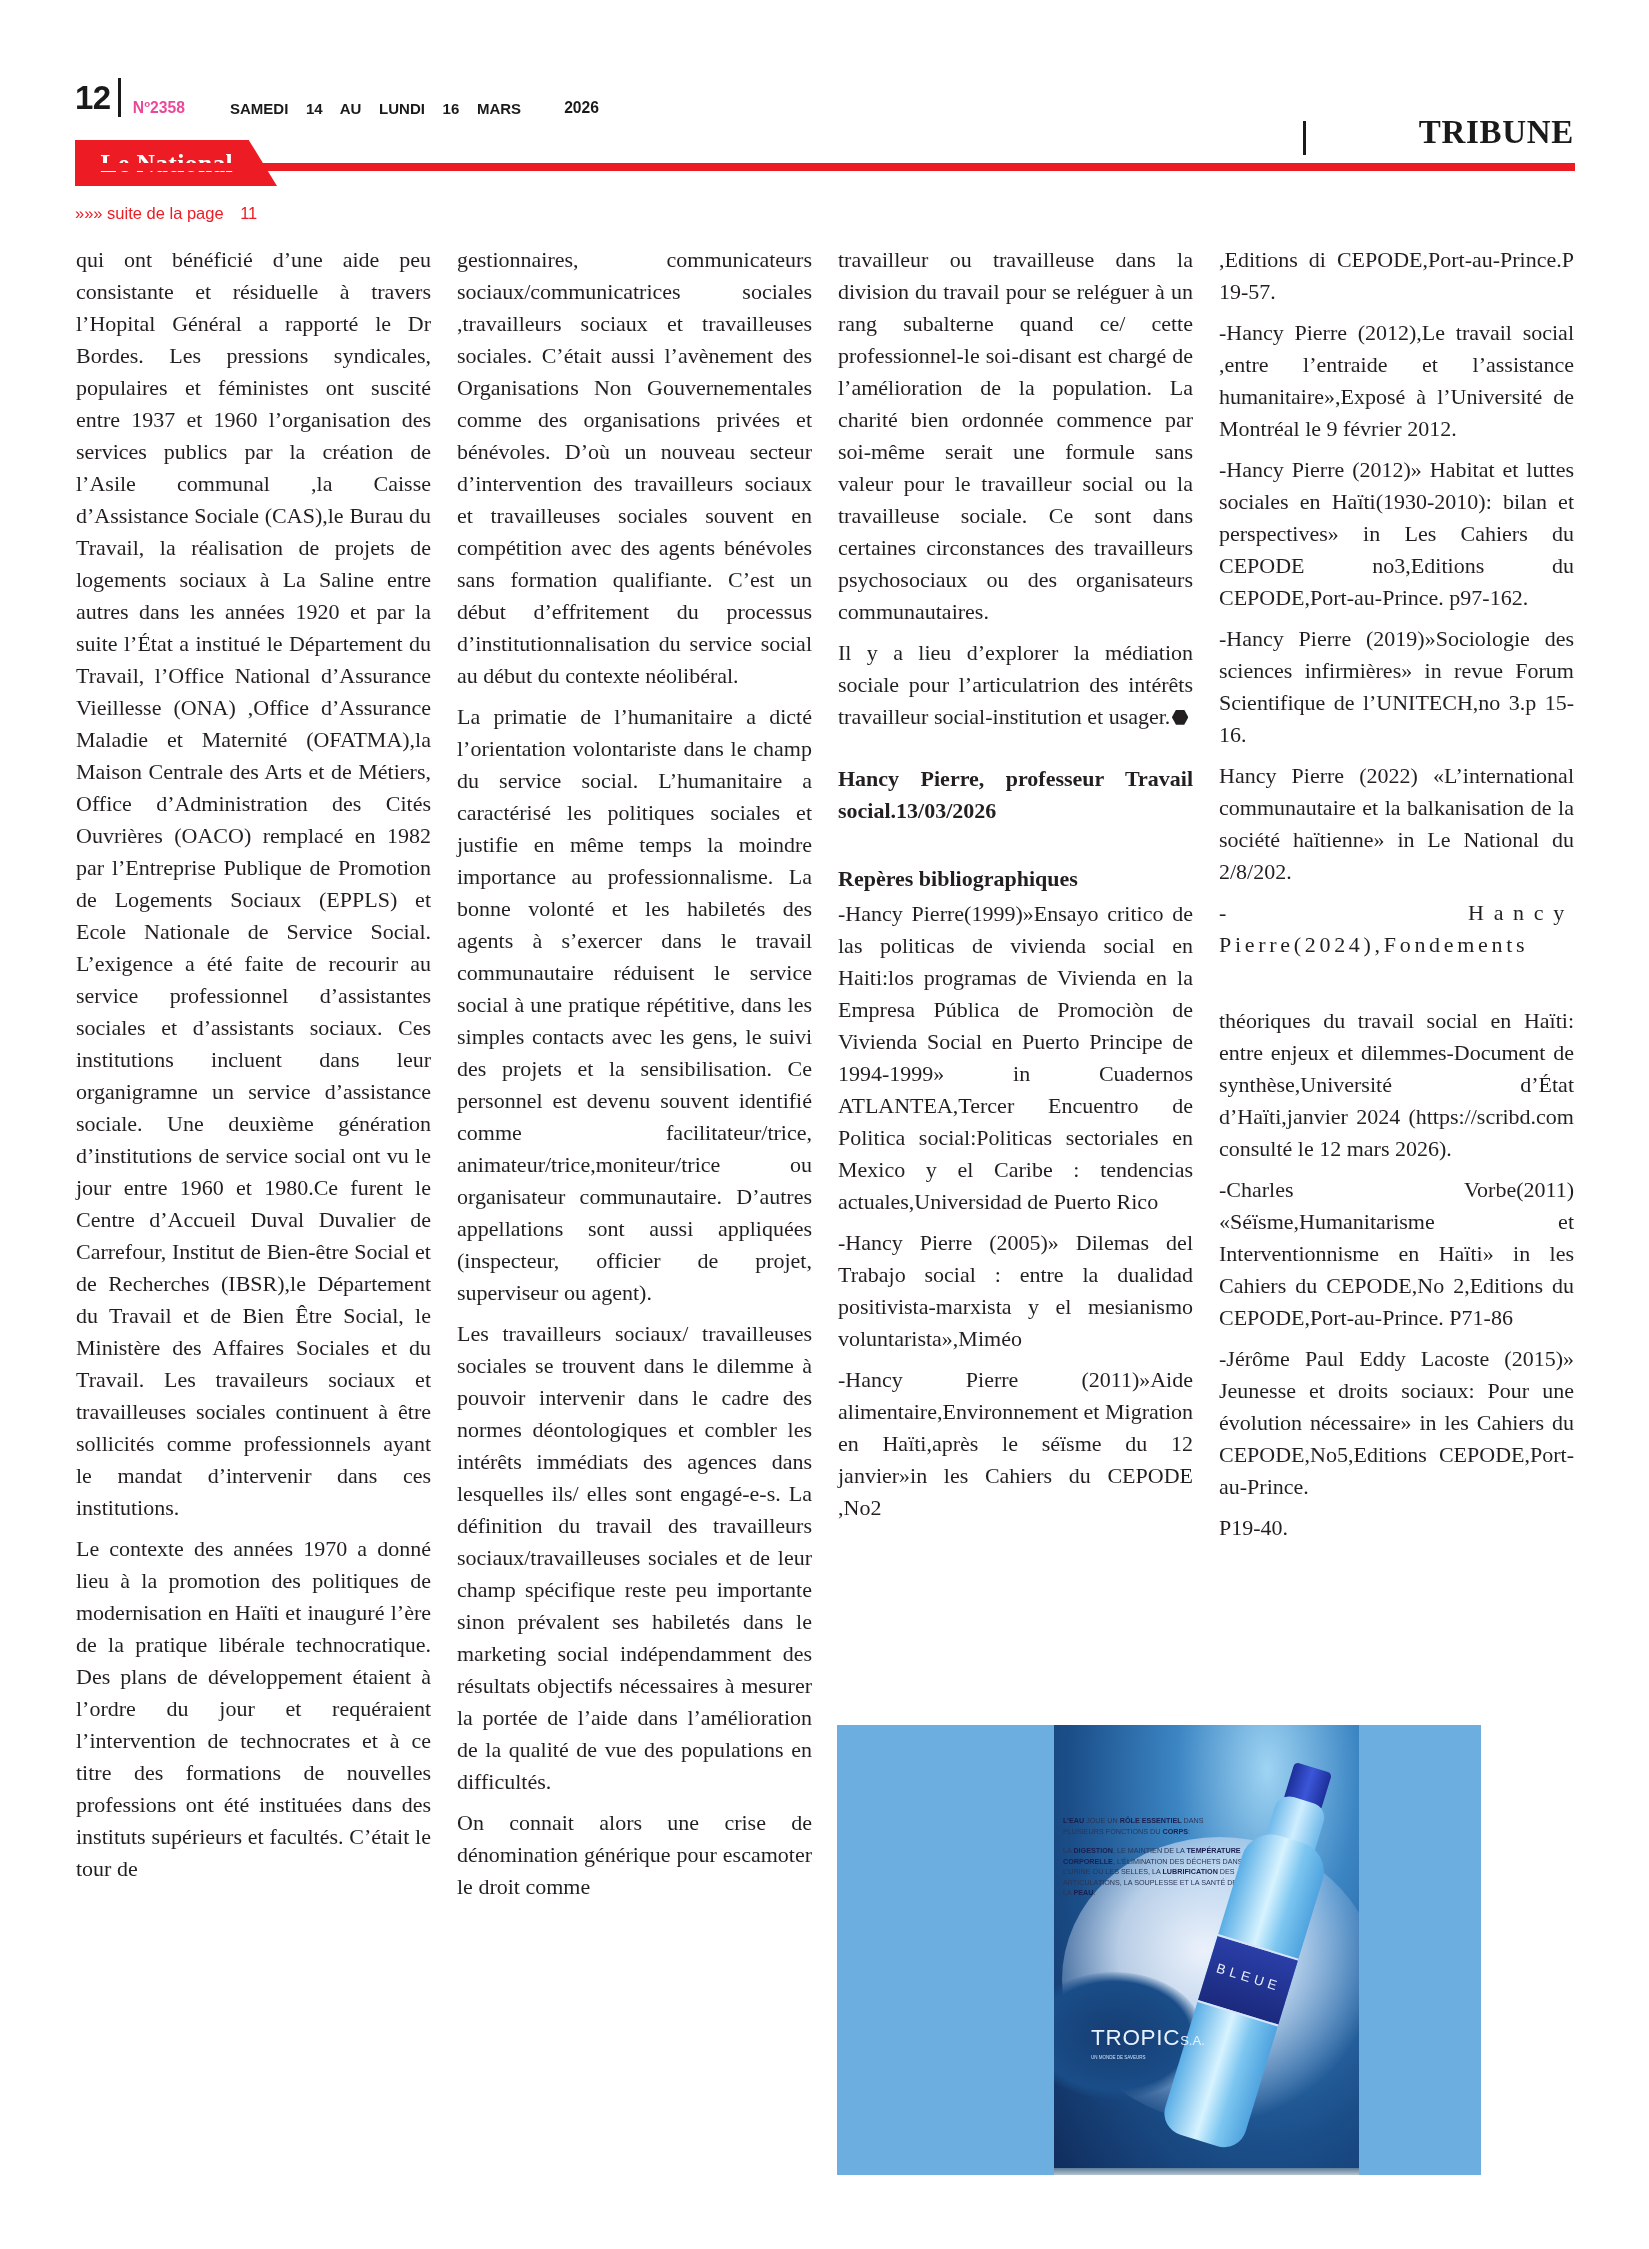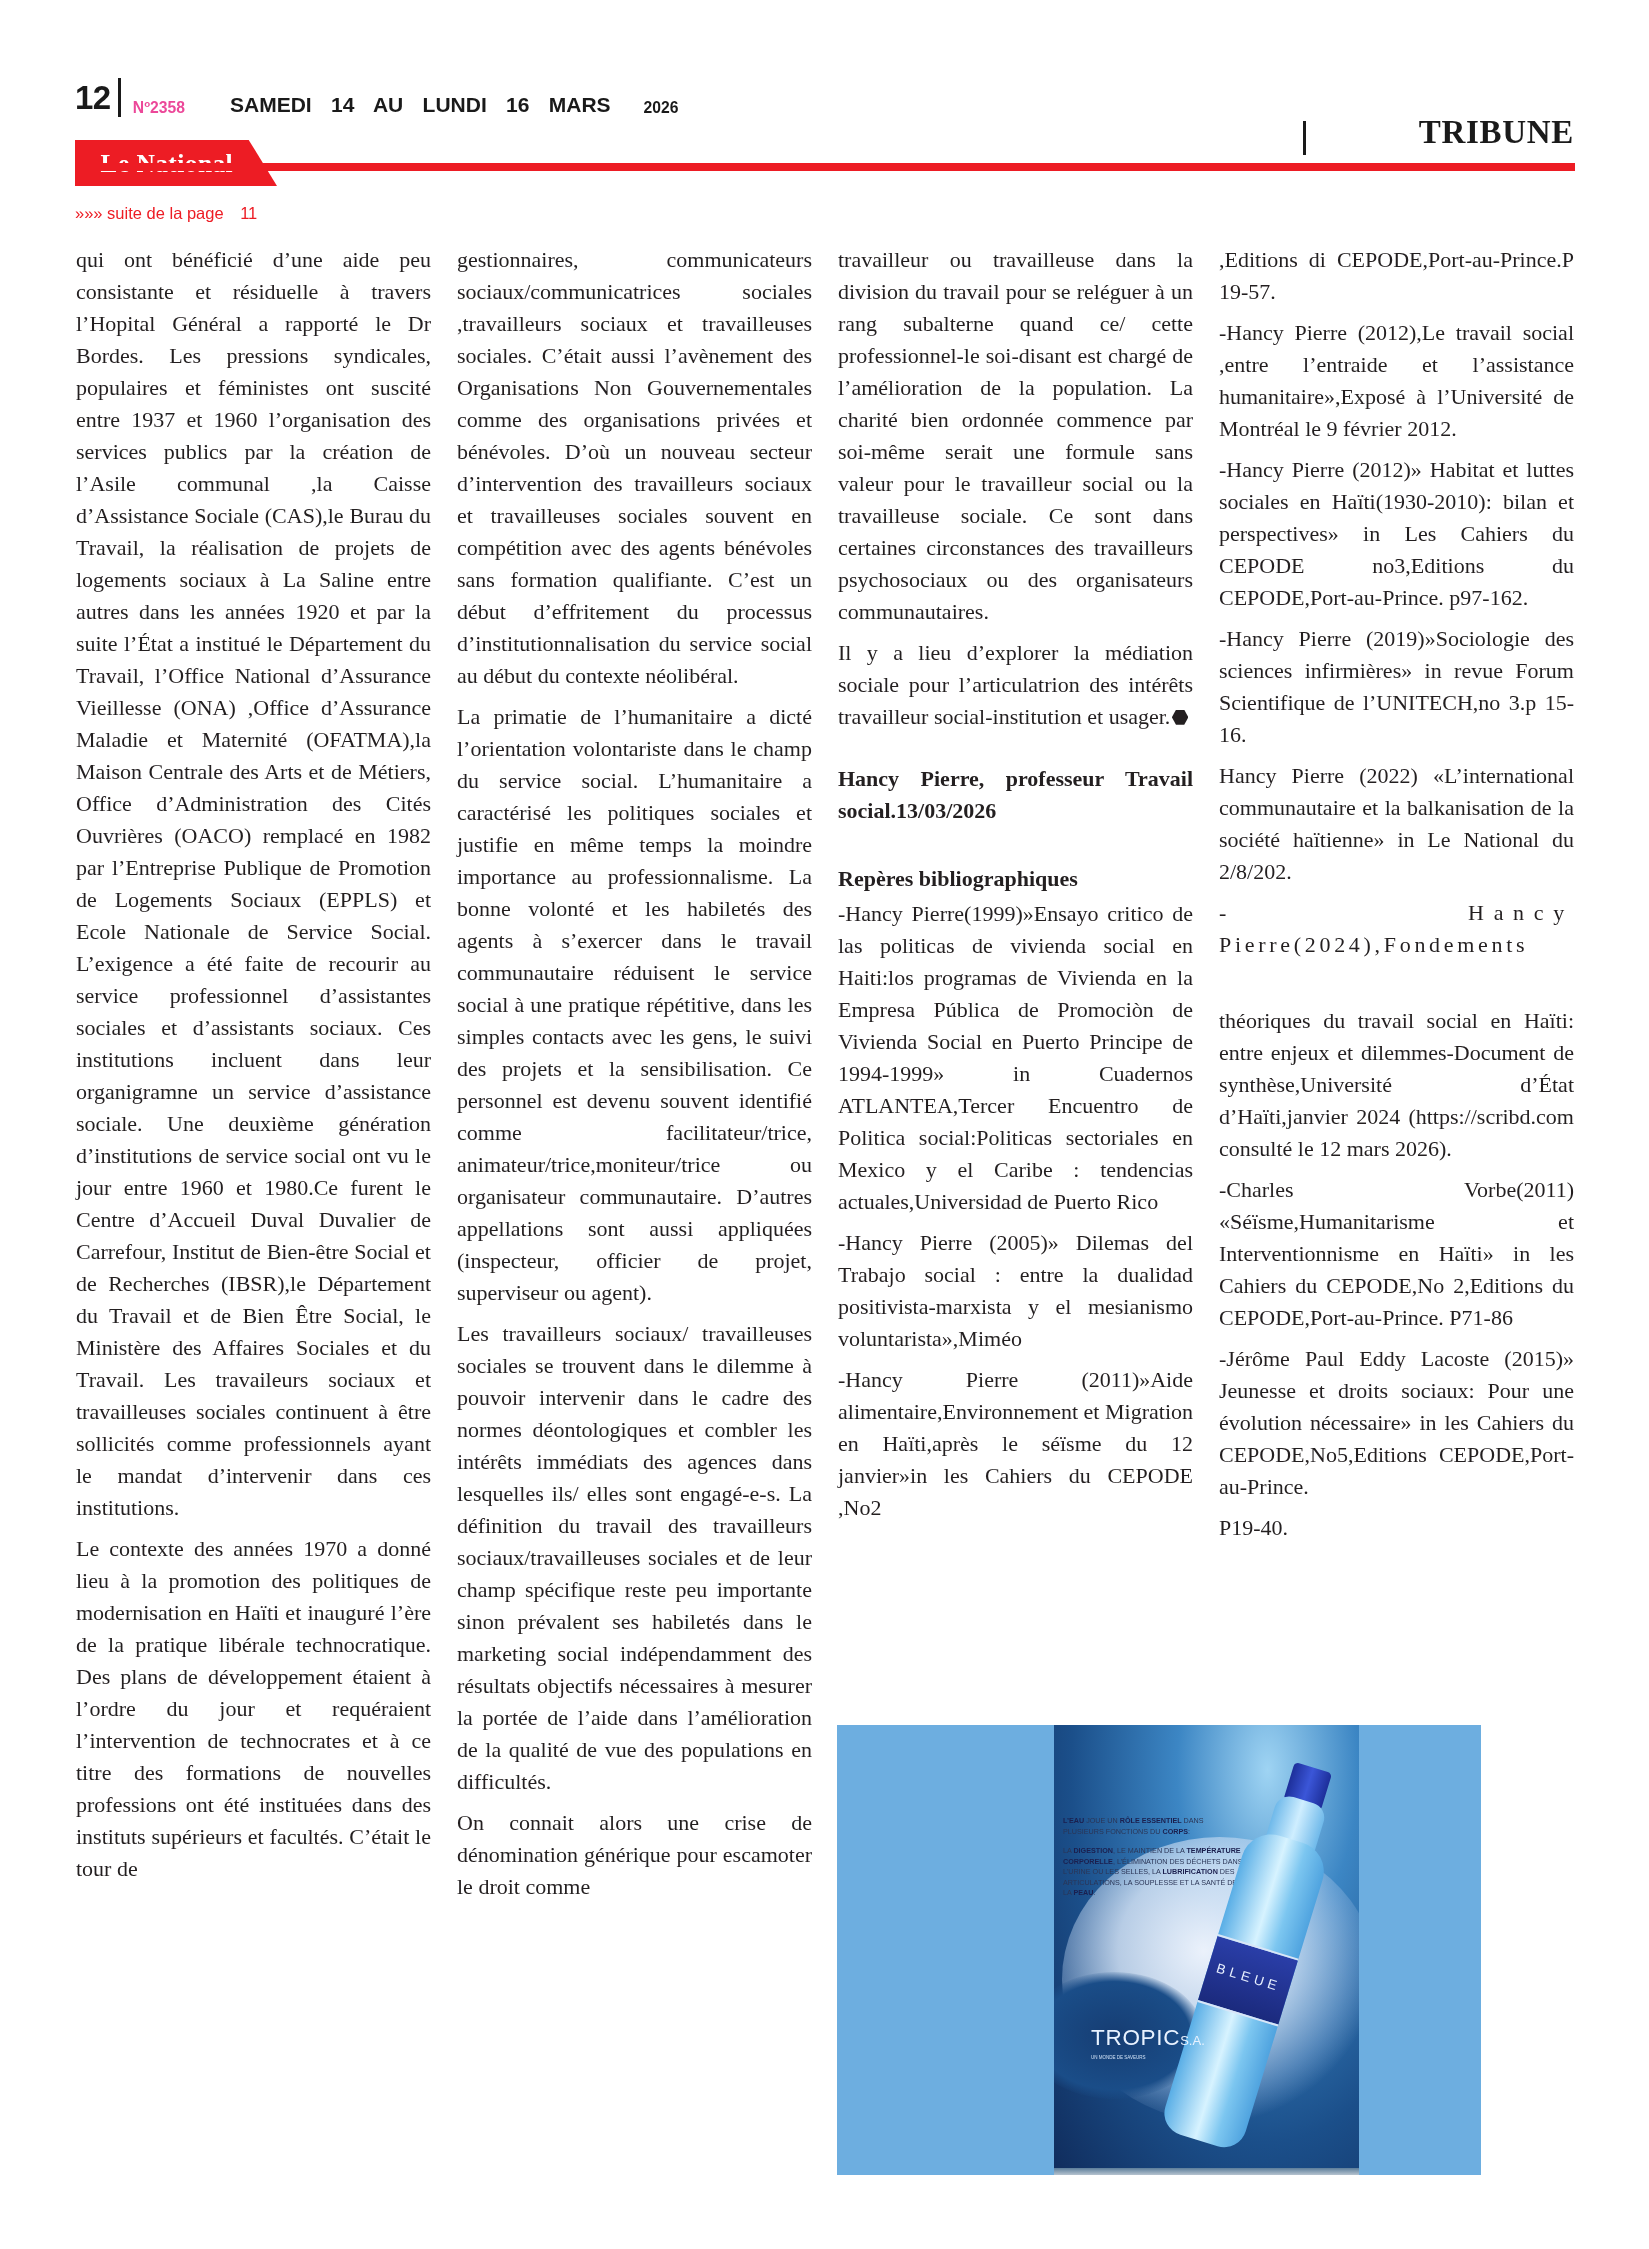--- a/index.html
+++ b/index.html
@@ -4,22 +4,22 @@
 <style>
   html, body { margin:0; padding:0; background:#ffffff; }
   body { width:1650px; height:2250px; position:relative; overflow:hidden; font-family:"Liberation Serif", "DejaVu Serif", serif; color:#231f20; }
 
   
   .folio { position:absolute; left:75px; top:72px; height:45px; display:flex; align-items:flex-end; font-family:"Liberation Sans", sans-serif; }
   .folio .page-num { font-size:33px; font-weight:bold; color:#1a1a1a; letter-spacing:-0.7px; }
   .folio .sep { width:3px; height:39px; background:#1a1a1a; margin:0 12px 0 7.5px; }
   .folio .issue { font-size:15.7px; font-weight:bold; color:#ec4899; margin-right:45px; }
   .folio .issue sup { font-size:9.7px; }
-  .folio .dateline { font-size:21px; font-weight:bold; color:#1a1a1a; word-spacing:13.5px; }
-  .folio .year { font-size:15.7px; font-weight:bold; color:#1a1a1a; margin-left:33px; }
+  .folio .dateline { font-size:15px; font-weight:bold; color:#1a1a1a; word-spacing:13.5px; }
+  .folio .year { font-size:15.7px; font-weight:bold; color:#1a1a1a; margin-left:43px; }
 
   .masthead { position:absolute; left:75px; top:124px; width:202px; height:46px; background:#ed1c24;
               clip-path: polygon(0 0, 86% 0, 100% 100%, 0 100%); margin-top: 16px; }
   .masthead span { position:absolute; left:25.5px; top:9px; font-family:"Liberation Serif", serif; font-weight:bold; font-size:25.5px; color:#ffffff; letter-spacing:0.4px; }
   .redrule { position:absolute; left:75px; top:163px; width:1500px; height:7.5px; background:#ed1c24; }
 
   .section-sep { position:absolute; left:1303px; top:121px; width:3px; height:34px; background:#1a1a1a; }
   .section-title { position:absolute; right:76px; top:114px; font-family:"Liberation Serif", serif; font-weight:bold; font-size:33px; letter-spacing:0.7px; color:#1a1a1a; }
 
   .continued { position:absolute; left:75px; top:204px; font-family:"Liberation Sans", sans-serif; font-size:16.5px; color:#ed1c24; }

